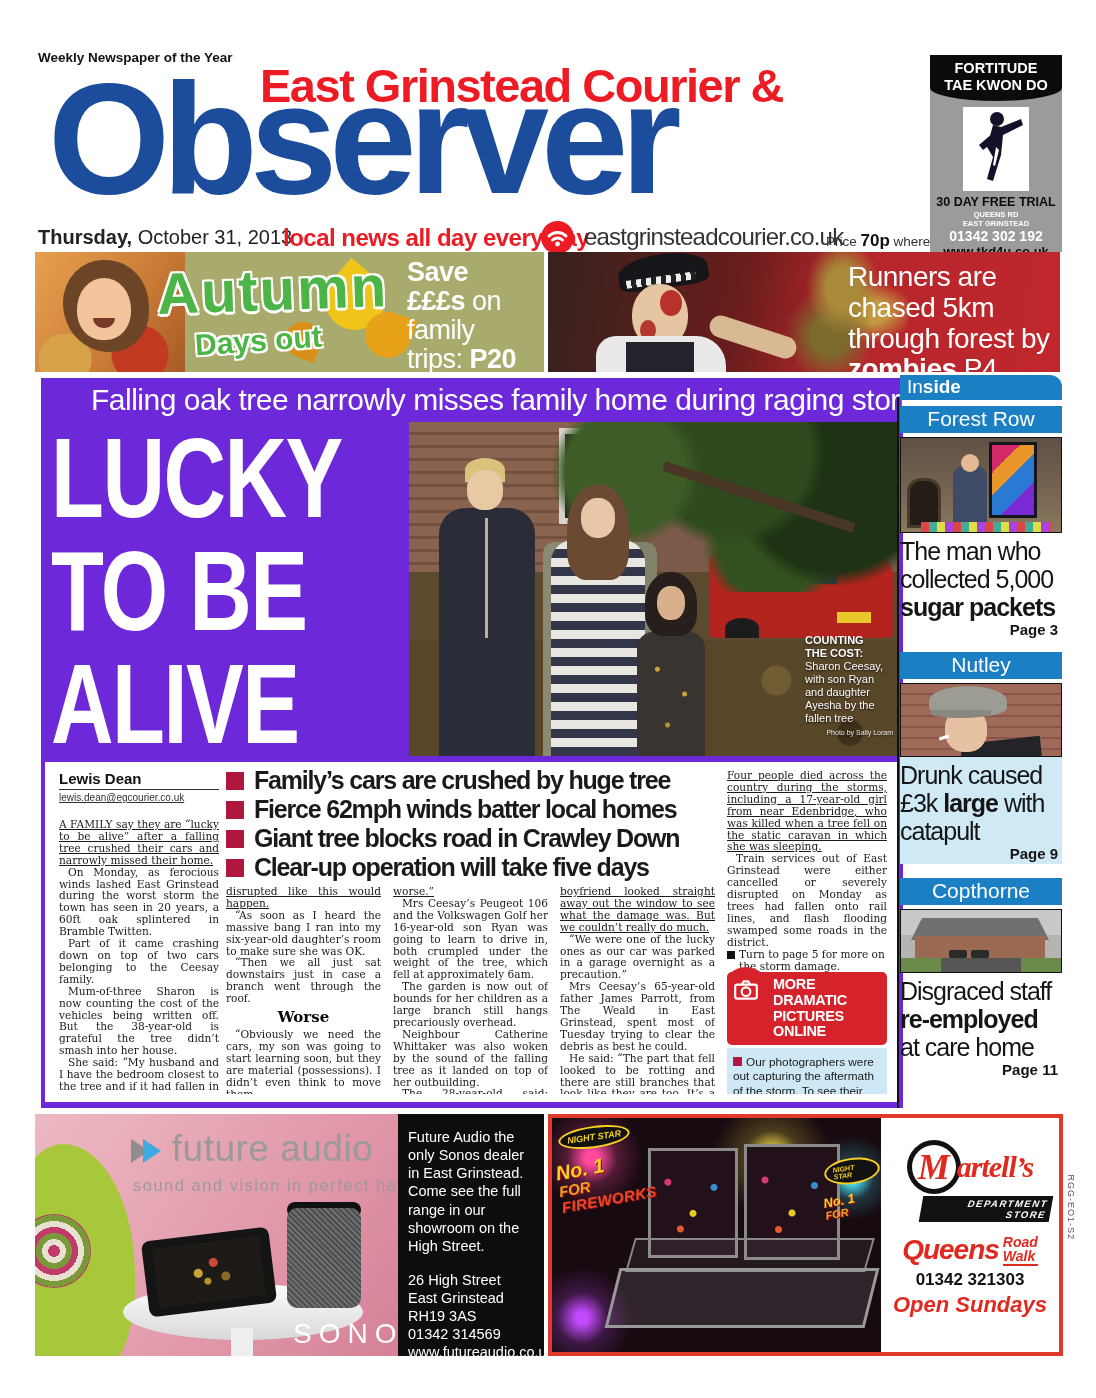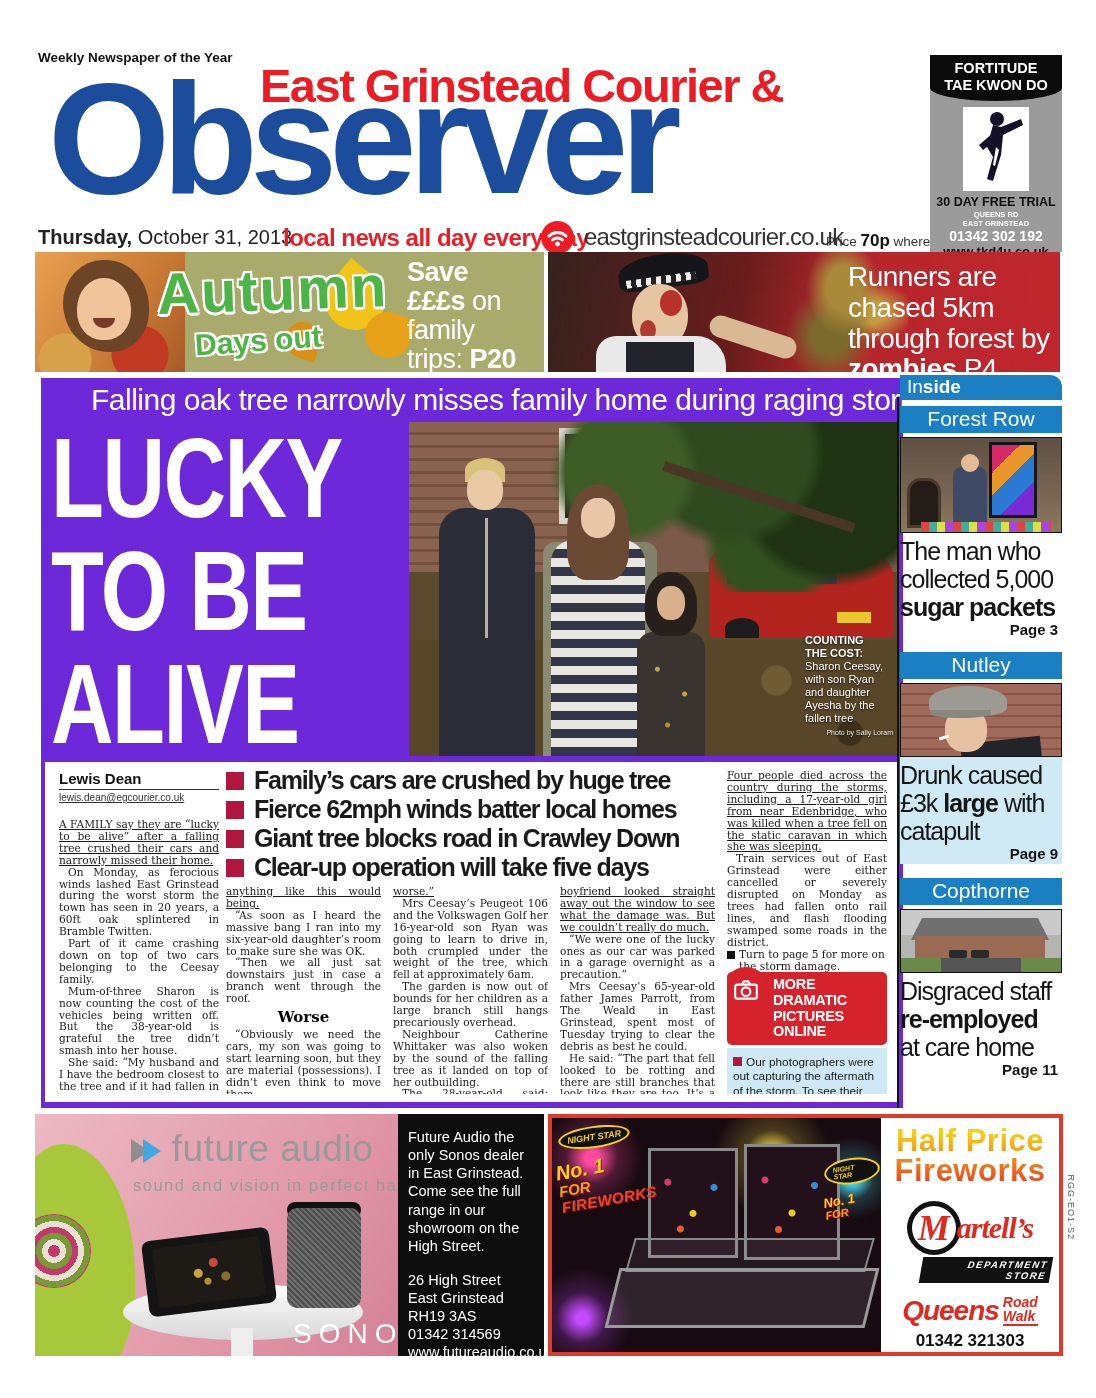--- a/index.html
+++ b/index.html
@@ -356,21 +356,21 @@
             <span class="bullet-sq"></span>
             <span class="bullet-txt">Giant tree blocks road in Crawley Down</span>
           </div>
         <div class="bullet-row">
             <span class="bullet-sq"></span>
             <span class="bullet-txt">Clear-up operation will take five days</span>
           </div>
       </div>
 
       <div class="col c2">
-        <p class="noind">anything like this would being.</p>
+        <p class="noind">disrupted like this would happen.</p>
         <p>“As soon as I heard the massive bang I ran into my six-year-old daughter’s room to make sure she was OK.</p>
         <p>“Then we all just sat downstairs just in case a branch went through the roof.</p>
         <div class="subhead">Worse</div>
         <p>“Obviously we need the cars, my son was going to start learning soon, but they are material (possessions). I didn’t even think to move them.</p>
 
       </div>
 
       <div class="col c3">
         <p class="noind">worse.”</p>
         <p>Mrs Ceesay’s Peugeot 106 and the Volkswagen Golf her 16-year-old son Ryan was going to learn to drive in, both crumpled under the weight of the tree, which fell at approximately 6am.</p>
@@ -501,24 +501,20 @@
       </div>
       <div class="fw-poster" style="left:272px;top:40px;width:56px;font-size:11px;">
         <span class="fw-ns" style="font-size:7px;">NIGHT STAR</span>
         <div class="fw-no1" style="font-size:13px;">
           <div>No. 1</div>
           <div class="l2" style="font-size:11px;">FOR</div>
         </div>
       </div>
     </div>
     <div class="fw-panel">
-      <div class="fw-hp">
-        <div>Half Price</div>
-        <div>Fireworks</div>
-      </div>
       <div class="fw-mart">
         <div class="fw-mcirc">
             <div class="fw-mcirc-in">M</div>
           </div>
         <div class="fw-mname">artell’s</div>
       </div>
       <div class="fw-dept">DEPARTMENT STORE</div>
       <div class="fw-queens">
         <div class="fw-q1">Queens</div>
         <div class="fw-q2">

